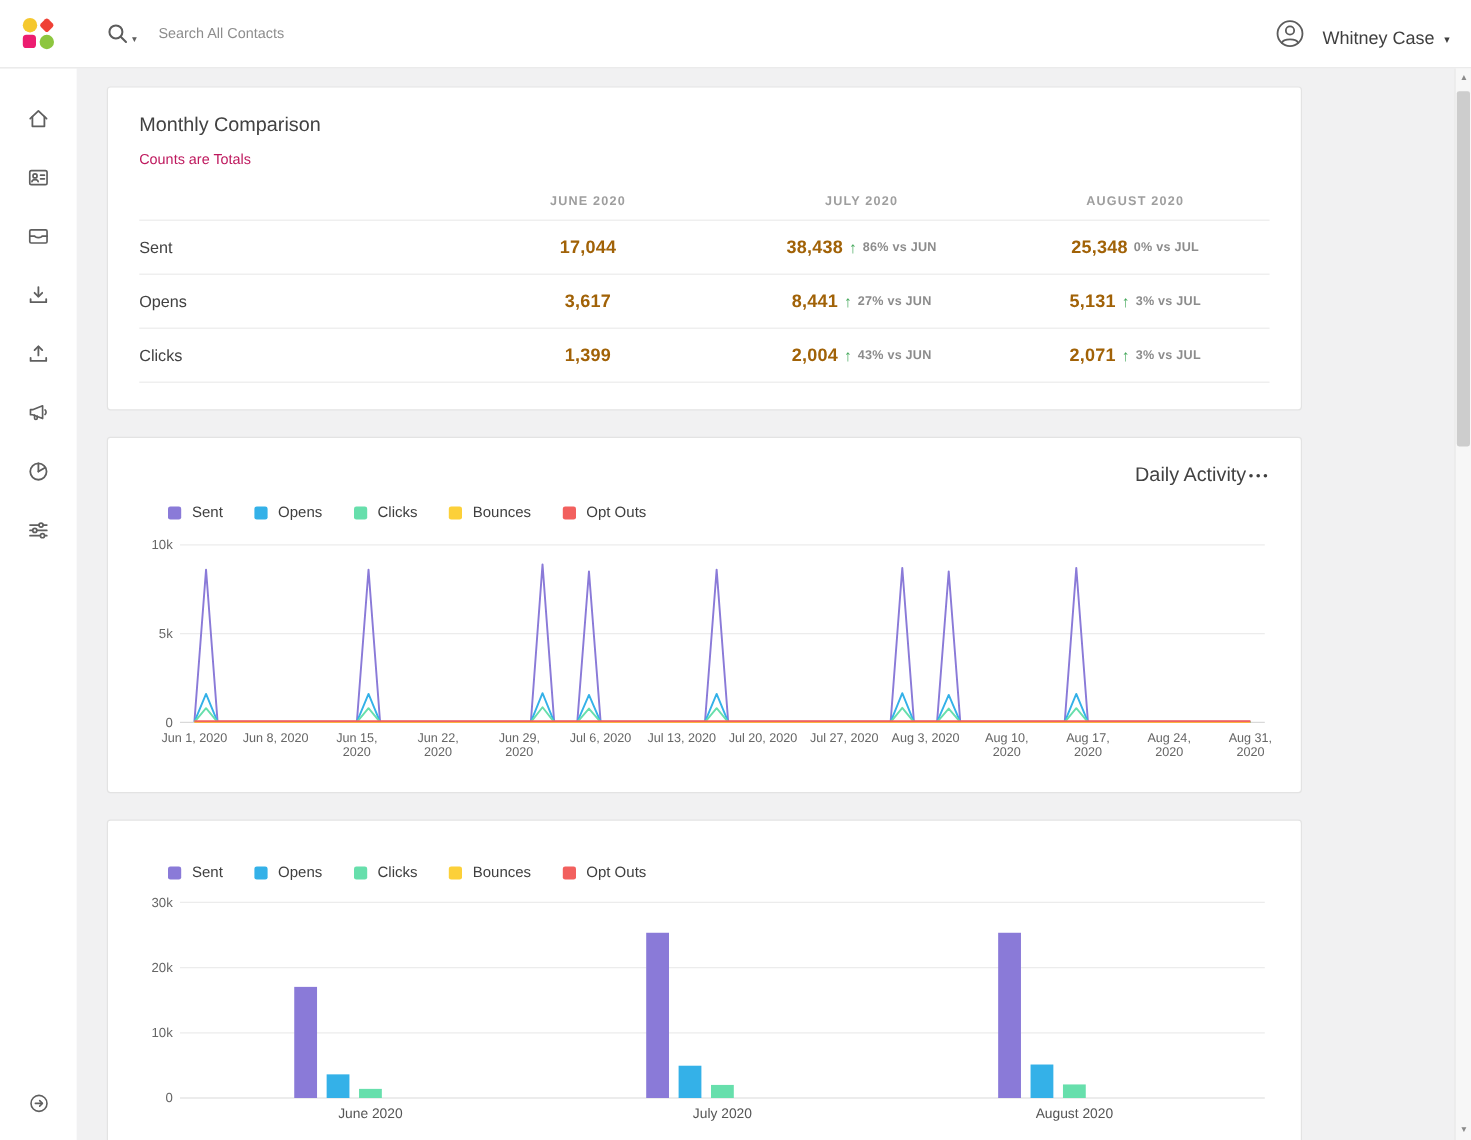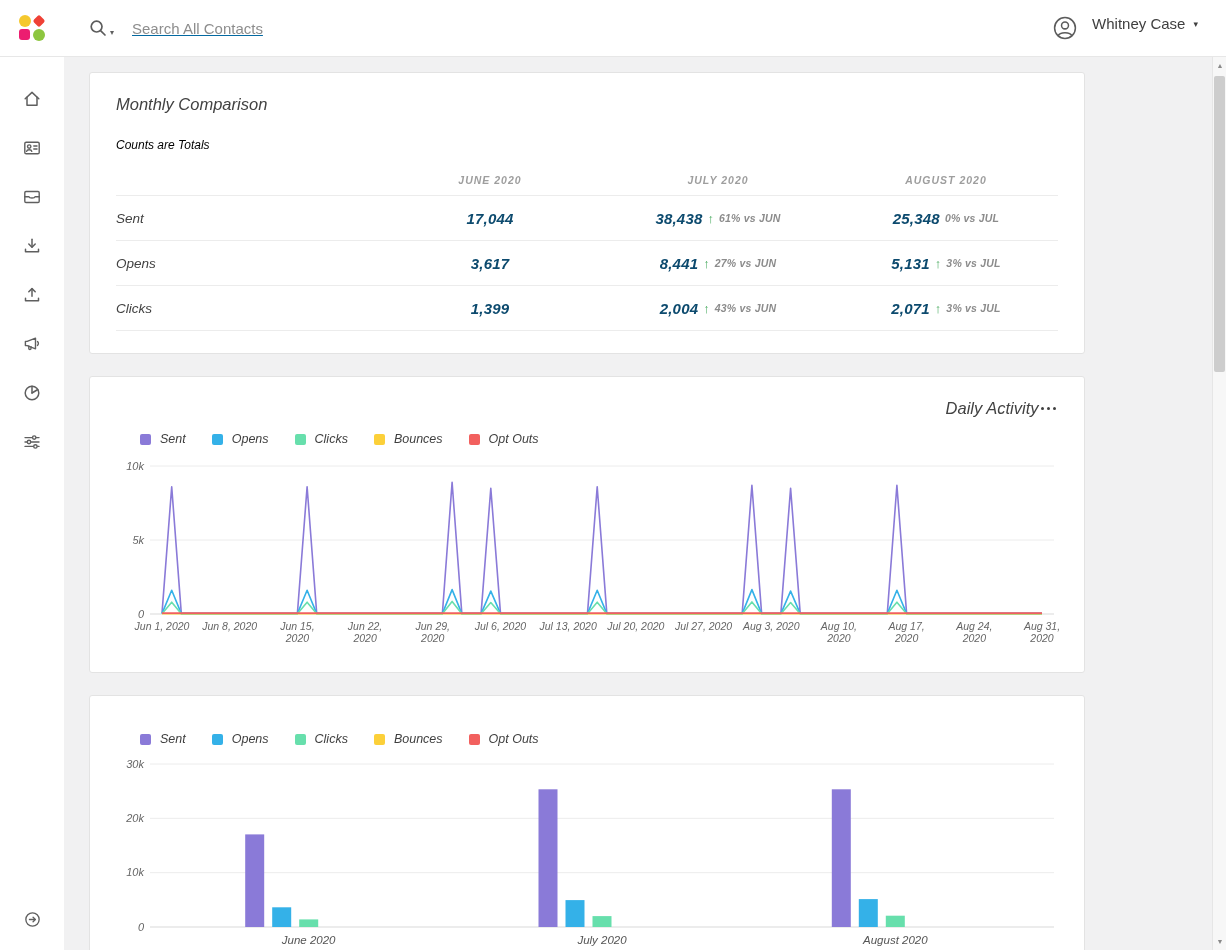--- a/index.html
+++ b/index.html
@@ -6,57 +6,57 @@
   html,body { width:1226px; height:950px; overflow:hidden; background:#fff;
     font-family:"Liberation Sans", sans-serif; }
   .app { position:relative; width:1226px; height:950px; background:#f1f1f2; }
 
   
   .header { position:absolute; top:0; left:0; width:1226px; height:57px; background:#fff;
     border-bottom:1px solid #e7e7e7; display:flex; align-items:center; z-index:10; }
   .logo-box { width:64px; display:flex; justify-content:center; align-items:center; }
   .search-wrap { display:flex; align-items:center; margin-left:24px; flex:1; }
   .search-caret { font-size:8px; color:#5f5f5f; margin:8px 0 0 2px; }
-  .search-input { border:none; outline:none; font-size:15px; margin-left:18px; width:430px;
-    color:#0369a1; background:transparent; font-family:inherit;text-decoration:underline; }
+  .search-input { border:none; outline:none; font-size:12px; margin-left:18px; width:430px;
+    color:#737373; background:transparent; font-family:inherit; }
   .search-input::placeholder { color:#8d8d8d; }
-  .header-right { display:flex; align-items:flex-start; gap:14px; padding-right:28px; }
+  .header-right { display:flex; align-items:flex-end; gap:14px; padding-right:18px; }
   .user-menu { display:flex; align-items:center; gap:8px; border:none; background:none;
     font-size:15px; color:#3f3f3f; font-family:inherit; cursor:pointer; }
   .user-caret { font-size:9px; color:#3f3f3f; }
 
   
   .sidebar { position:absolute; top:57px; left:0; width:64px; height:893px; background:#fff;
     display:flex; flex-direction:column; align-items:center; padding-top:17px; }
   .nav-item { width:64px; height:49px; display:flex; align-items:center; justify-content:center;
     cursor:pointer; }
   .sidebar-bottom { position:absolute; bottom:6px; left:0; width:64px; display:flex;
     justify-content:center; }
 
   
   .main { position:absolute; left:64px; top:57px; width:1148px; height:893px;
     background:#f1f1f2; overflow:hidden; padding:15px 0 0 25px; }
   .card { width:996px; background:#fff; border:1px solid #e3e3e3; border-radius:3px;
-    margin-bottom:22px; padding:22px 26px;font-style:italic; }
+    margin-bottom:22px; padding:22px 26px; }
   .card-title { font-size:16.5px; color:#424242; font-weight:400; }
-  .card-subtitle { font-size:12px; color:#000000; margin-top:24px; }
+  .card-subtitle { font-size:12px; color:#be185d; margin-top:12px; }
   .chart-head { display:flex; justify-content:flex-end; align-items:center; }
   .menu-dots { display:flex; gap:2.5px; padding:6px 2px; cursor:pointer; }
   .menu-dots i { width:3.5px; height:3.5px; border-radius:50%; background:#3f3f3f; display:block; }
 
   
   .mc-table { margin-top:12px; }
   .mc-hrow, .mc-row { display:grid; grid-template-columns:260px 228px 228px 228px;
     align-items:center; border-bottom:1px solid #ececec; }
   .mc-hrow { height:32px; }
   .mc-row { height:45px; }
   .mc-h { font-size:10.5px; font-weight:700; color:#9e9e9e; letter-spacing:1px; text-align:center; }
   .mc-label { font-size:13.5px; color:#424242; }
   .mc-cell { display:flex; align-items:center; justify-content:center; gap:5px; }
-  .mc-num { font-size:15px; font-weight:700; color:#0c4a6e; letter-spacing:0.2px; }
+  .mc-num { font-size:15px; font-weight:700; color:#a16207; letter-spacing:0.2px; }
   .mc-arrow { color:#45a95c; font-size:13px; font-weight:700; }
   .mc-delta { font-size:10.5px; color:#8c8c8c; font-weight:600; letter-spacing:0.2px; }
 
   
   .legend-row { display:flex; gap:26px; margin:14px 0 4px 24px; }
   .legend-item { display:flex; align-items:center; gap:9px; cursor:pointer; }
   .legend-swatch { width:11px; height:11px; border-radius:2px; display:inline-block; }
   .legend-label { font-size:12.5px; color:#3f3f3f; }
   svg.chart { display:block; width:945px; margin-top:6px; }
   svg text { font-family:"Liberation Sans", sans-serif; }
@@ -190,21 +190,21 @@
           </div>
         <div>
             <div class="mc-row">
               <div class="mc-label">Sent</div>
               <div class="mc-cell">
                 <span class="mc-num">17,044</span>
               </div>
               <div class="mc-cell">
                 <span class="mc-num">38,438</span>
                 <span class="mc-arrow">↑</span>
-                <span class="mc-delta">61% vs JUN</span>
+                <span class="mc-delta">86% vs JUN</span>
               </div>
               <div class="mc-cell">
                 <span class="mc-num">25,348</span>
                 <span class="mc-delta">0% vs JUL</span>
               </div>
             </div>
             <div class="mc-row">
               <div class="mc-label">Opens</div>
               <div class="mc-cell">
                 <span class="mc-num">3,617</span>

